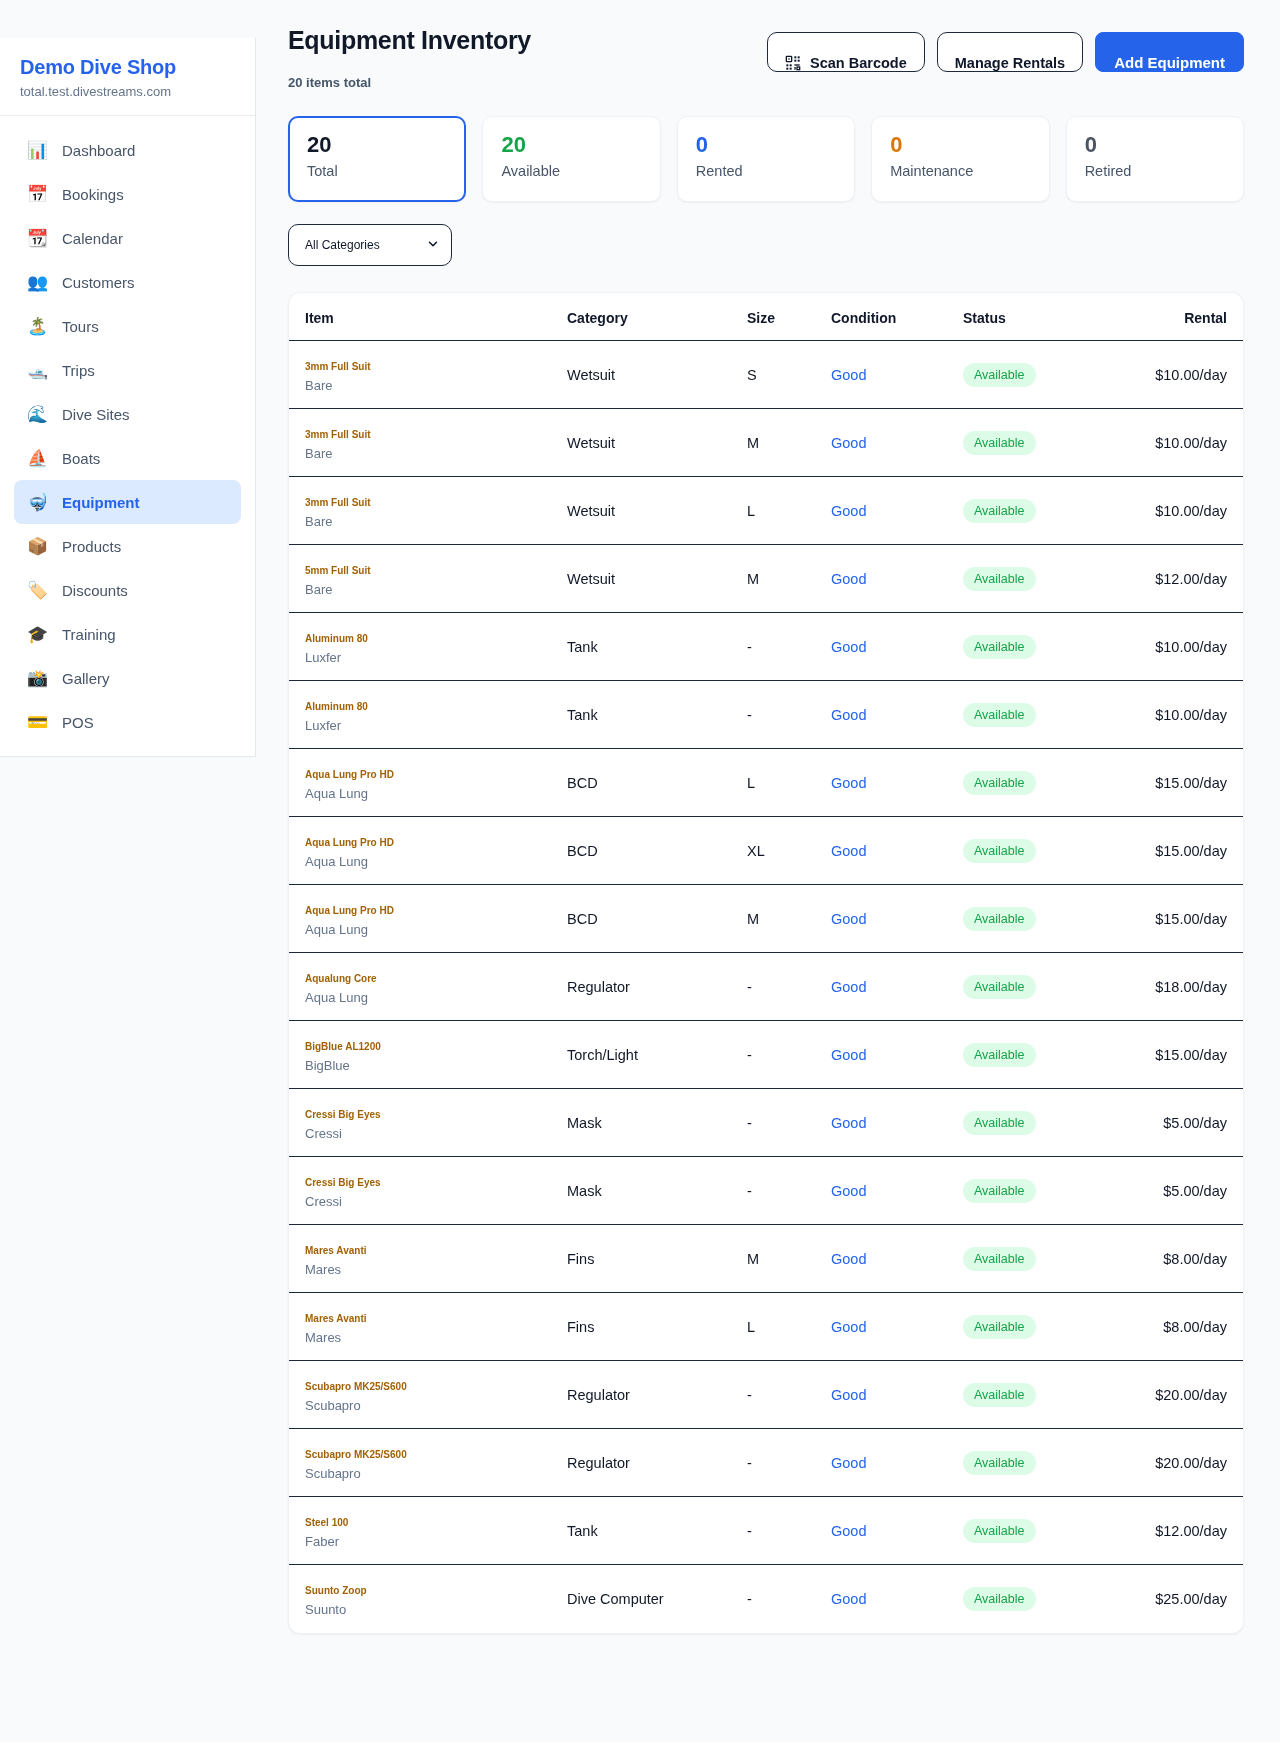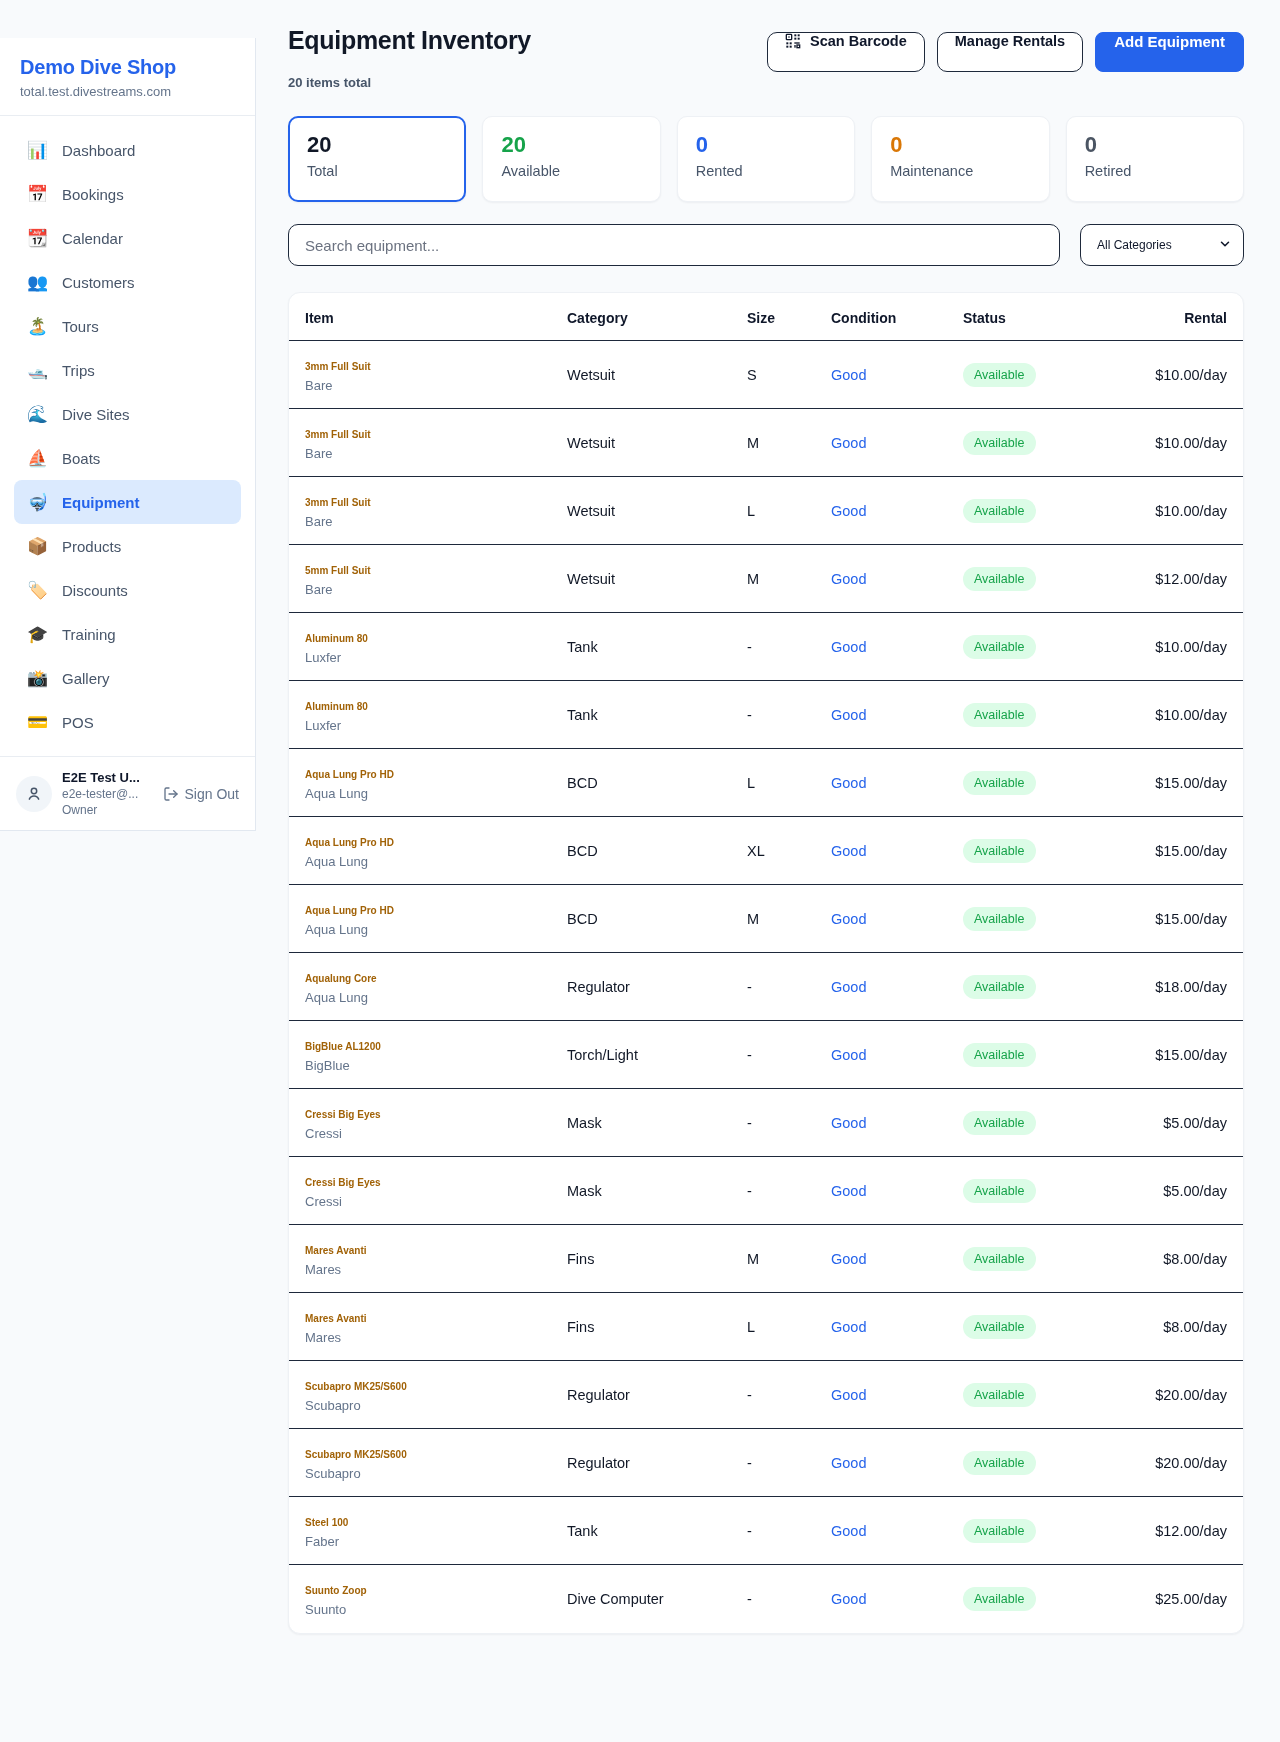--- a/index.html
+++ b/index.html
@@ -44,21 +44,21 @@
   .user-email, .user-role { font-size:12px; color:#64748b; margin-top:2px; white-space:nowrap; }
   .signout { margin-left:auto; display:flex; align-items:center; gap:6px;
     color:#64748b; font-size:14px; background:none; border:none; cursor:pointer;
     font-family:inherit; flex:none; }
   
   .main { margin-left:256px; padding:26px 36px 36px 32px; }
   .page-header { display:flex; align-items:flex-start; justify-content:space-between; }
   .page-title { font-size:25px; font-weight:800; letter-spacing:-0.3px; color:#111827; }
   .page-subtitle { font-size:13px; color:#475569; margin-top:20px;font-weight:bold; }
   .header-actions { display:flex; gap:12px; align-items:center; margin-top:6px; }
-  .btn { height:40px; display:inline-flex; align-items:flex-start; gap:9px;
+  .btn { height:40px; display:inline-flex; align-items:flex-end; gap:9px;
     font-family:inherit; font-size:14.5px; font-weight:600; cursor:pointer; }
   .btn-outline { background:#fff; border:1px solid #1e293b; border-radius:10px;
     color:#0f172a; padding:0 17px; }
   .btn-primary { background:#2563eb; border:1px solid #2563eb; border-radius:8px;
     color:#fff; padding:0 18px; font-size:15px; }
   
   .stats { display:flex; gap:16px; margin-top:26px; }
   .stat-card { flex:1; background:#fff; border:1px solid #eef1f5; border-radius:10px;
     padding:15px 18px; height:86px; box-shadow:0 1px 2px rgba(16,24,40,.05); cursor:pointer; }
   .stat-card[data-selected="true"] { border:2px solid #2563eb; padding:14px 17px; }
@@ -175,41 +175,20 @@
       <div class="nav-item" data-active="false">
         <span class="ni-icon">📸</span>
         <span>Gallery</span>
       </div>
 
       <div class="nav-item" data-active="false">
         <span class="ni-icon">💳</span>
         <span>POS</span>
       </div>
     </nav>
-  <div class="user-box">
-    <div class="avatar">
-      <svg width="18" height="18" viewBox="0 0 24 24" fill="none" stroke="#475569" stroke-width="2">
-        <circle cx="12" cy="8" r="3.6"></circle>
-          <path d="M5.5 19.5c1.3-3.4 3.8-4.8 6.5-4.8s5.2 1.4 6.5 4.8"></path>
-      </svg>
-    </div>
-    <div class="user-meta">
-      <div class="user-name">E2E Test U...</div>
-      <div class="user-email">e2e-tester@...</div>
-      <div class="user-role">Owner</div>
-    </div>
-    <button class="signout">
-      <svg width="16" height="16" viewBox="0 0 24 24" fill="none" stroke="#64748b" stroke-width="2" stroke-linecap="round" stroke-linejoin="round">
-        <path d="M9 21H5a2 2 0 0 1-2-2V5a2 2 0 0 1 2-2h4"></path>
-          <polyline points="16 17 21 12 16 7"></polyline>
-          <line x1="21" y1="12" x2="9" y2="12"></line>
-      </svg>
-      <span>Sign Out</span>
-    </button>
-  </div>
 </aside>
 
 <main class="main">
 
   <div class="page-header">
     <div>
       <h1 class="page-title">Equipment Inventory</h1>
       <div class="page-subtitle">20 items total</div>
     </div>
     <div class="header-actions">
@@ -262,21 +241,20 @@
         <div class="stat-label">Maintenance</div>
       </div>
 
       <div class="stat-card" data-selected="false">
         <div class="stat-value" data-tone="gray">0</div>
         <div class="stat-label">Retired</div>
       </div>
     </div>
 
   <div class="filters">
-    <input class="search-input" type="text" placeholder="Search equipment..." style="">
     <div class="select-wrap">
       <select>
         <option>All Categories</option>
       </select>
       <svg class="chev" width="14" height="14" viewBox="0 0 24 24" fill="none" stroke="#0f172a" stroke-width="2.6" stroke-linecap="round" stroke-linejoin="round">
         <polyline points="6 9 12 15 18 9"></polyline>
       </svg>
     </div>
   </div>
 

